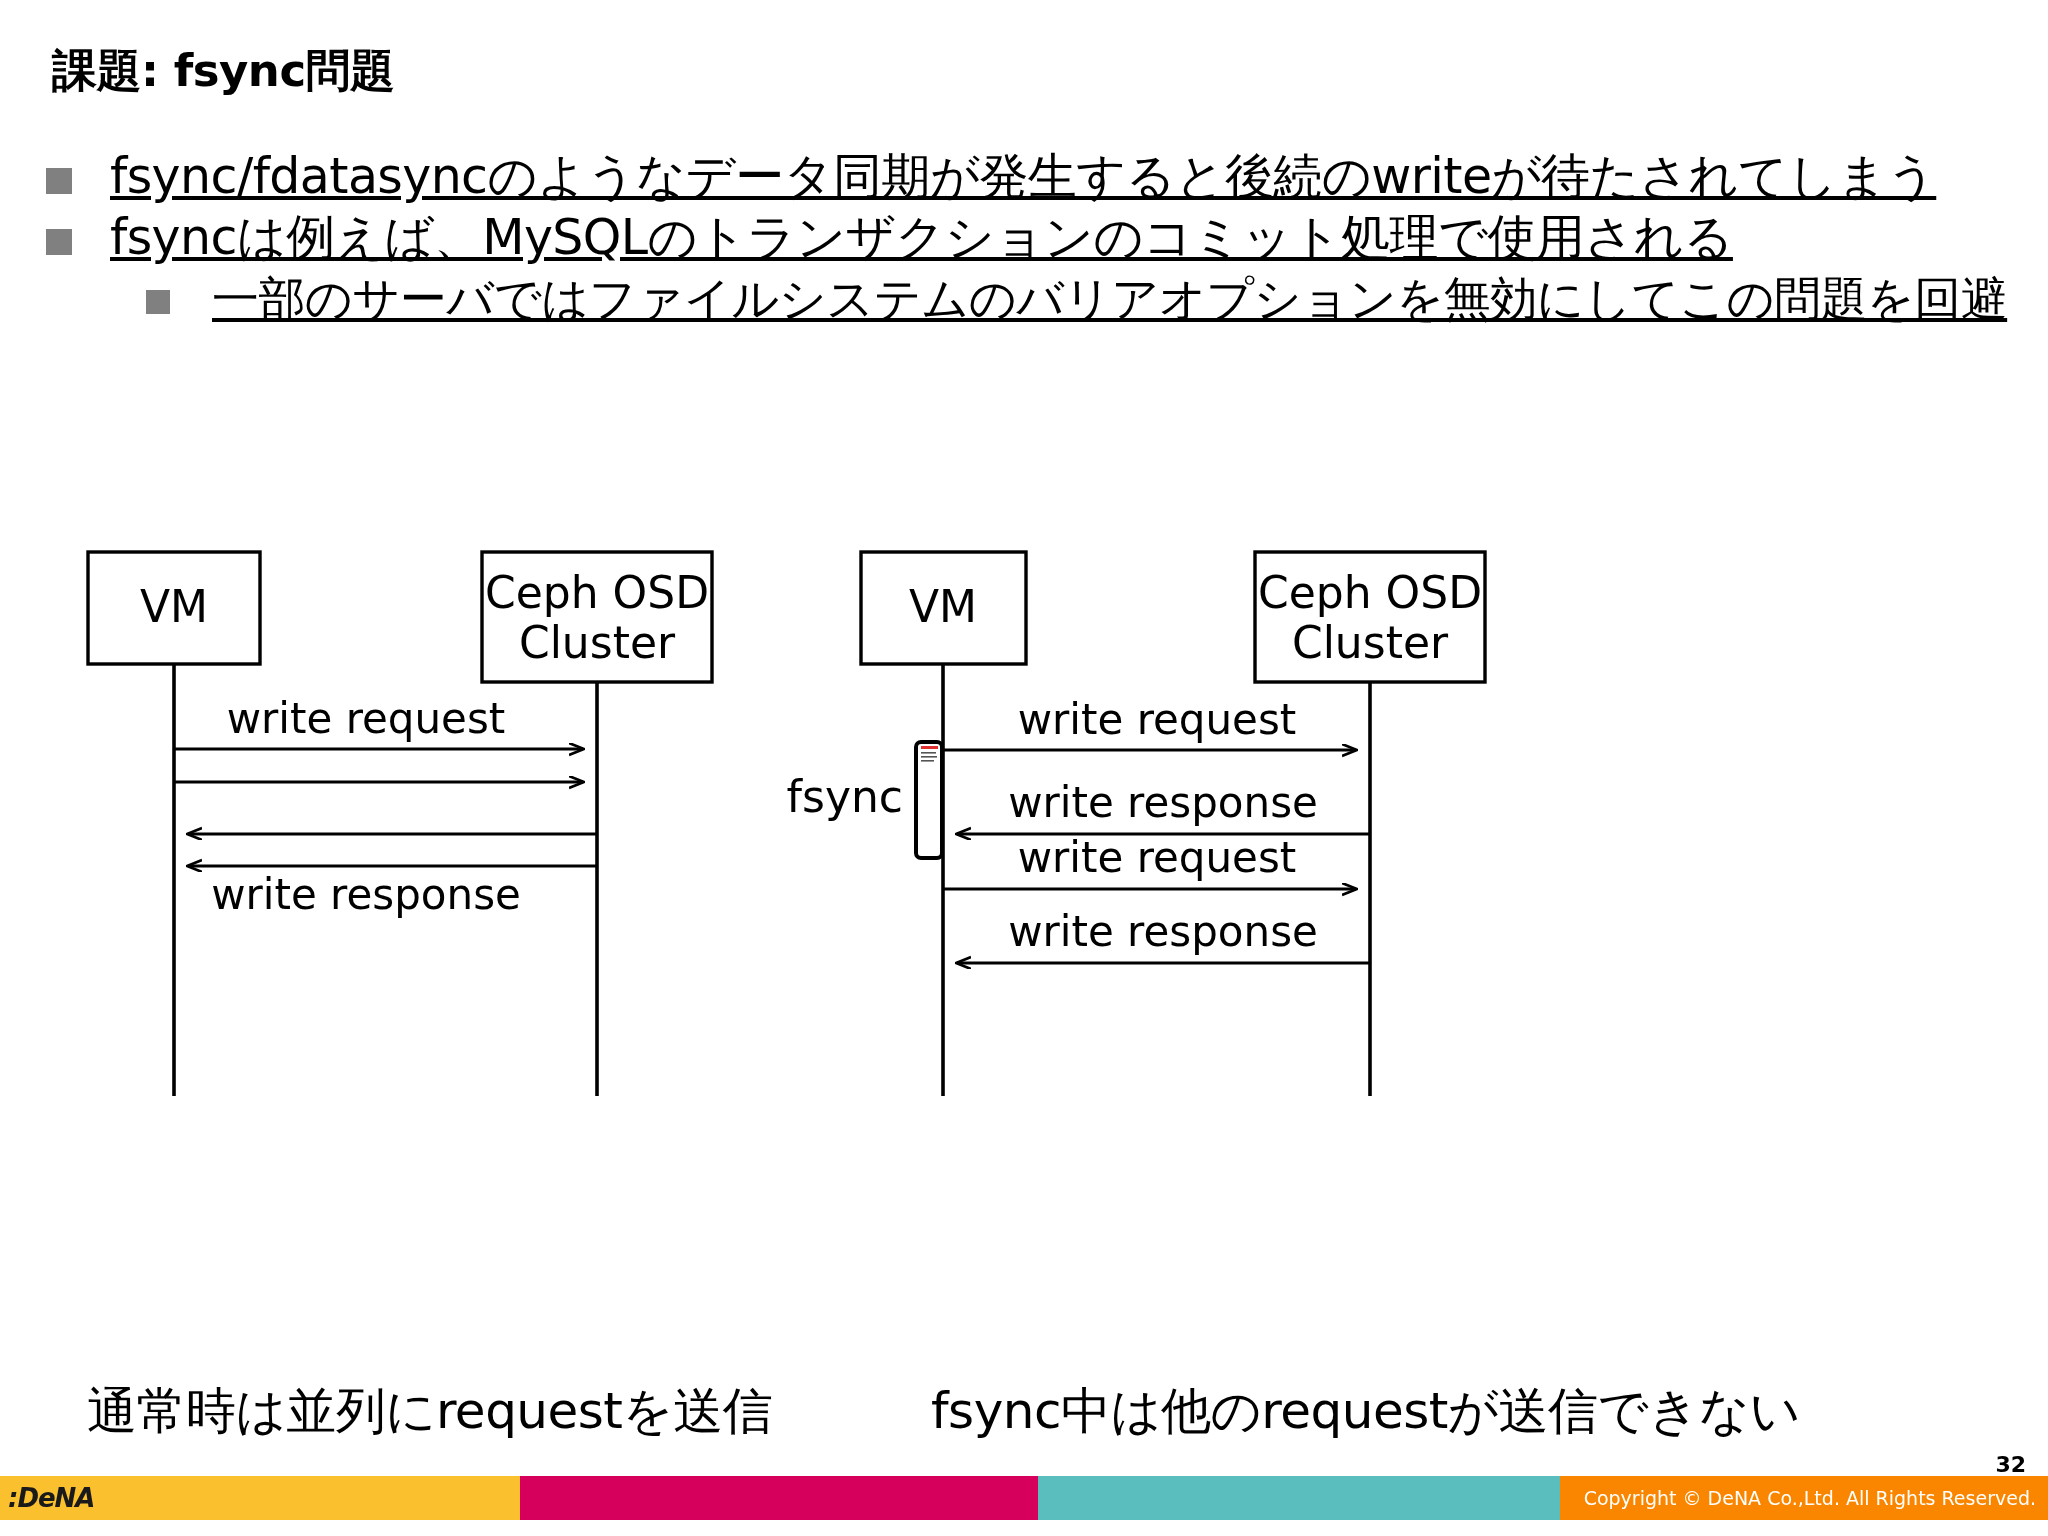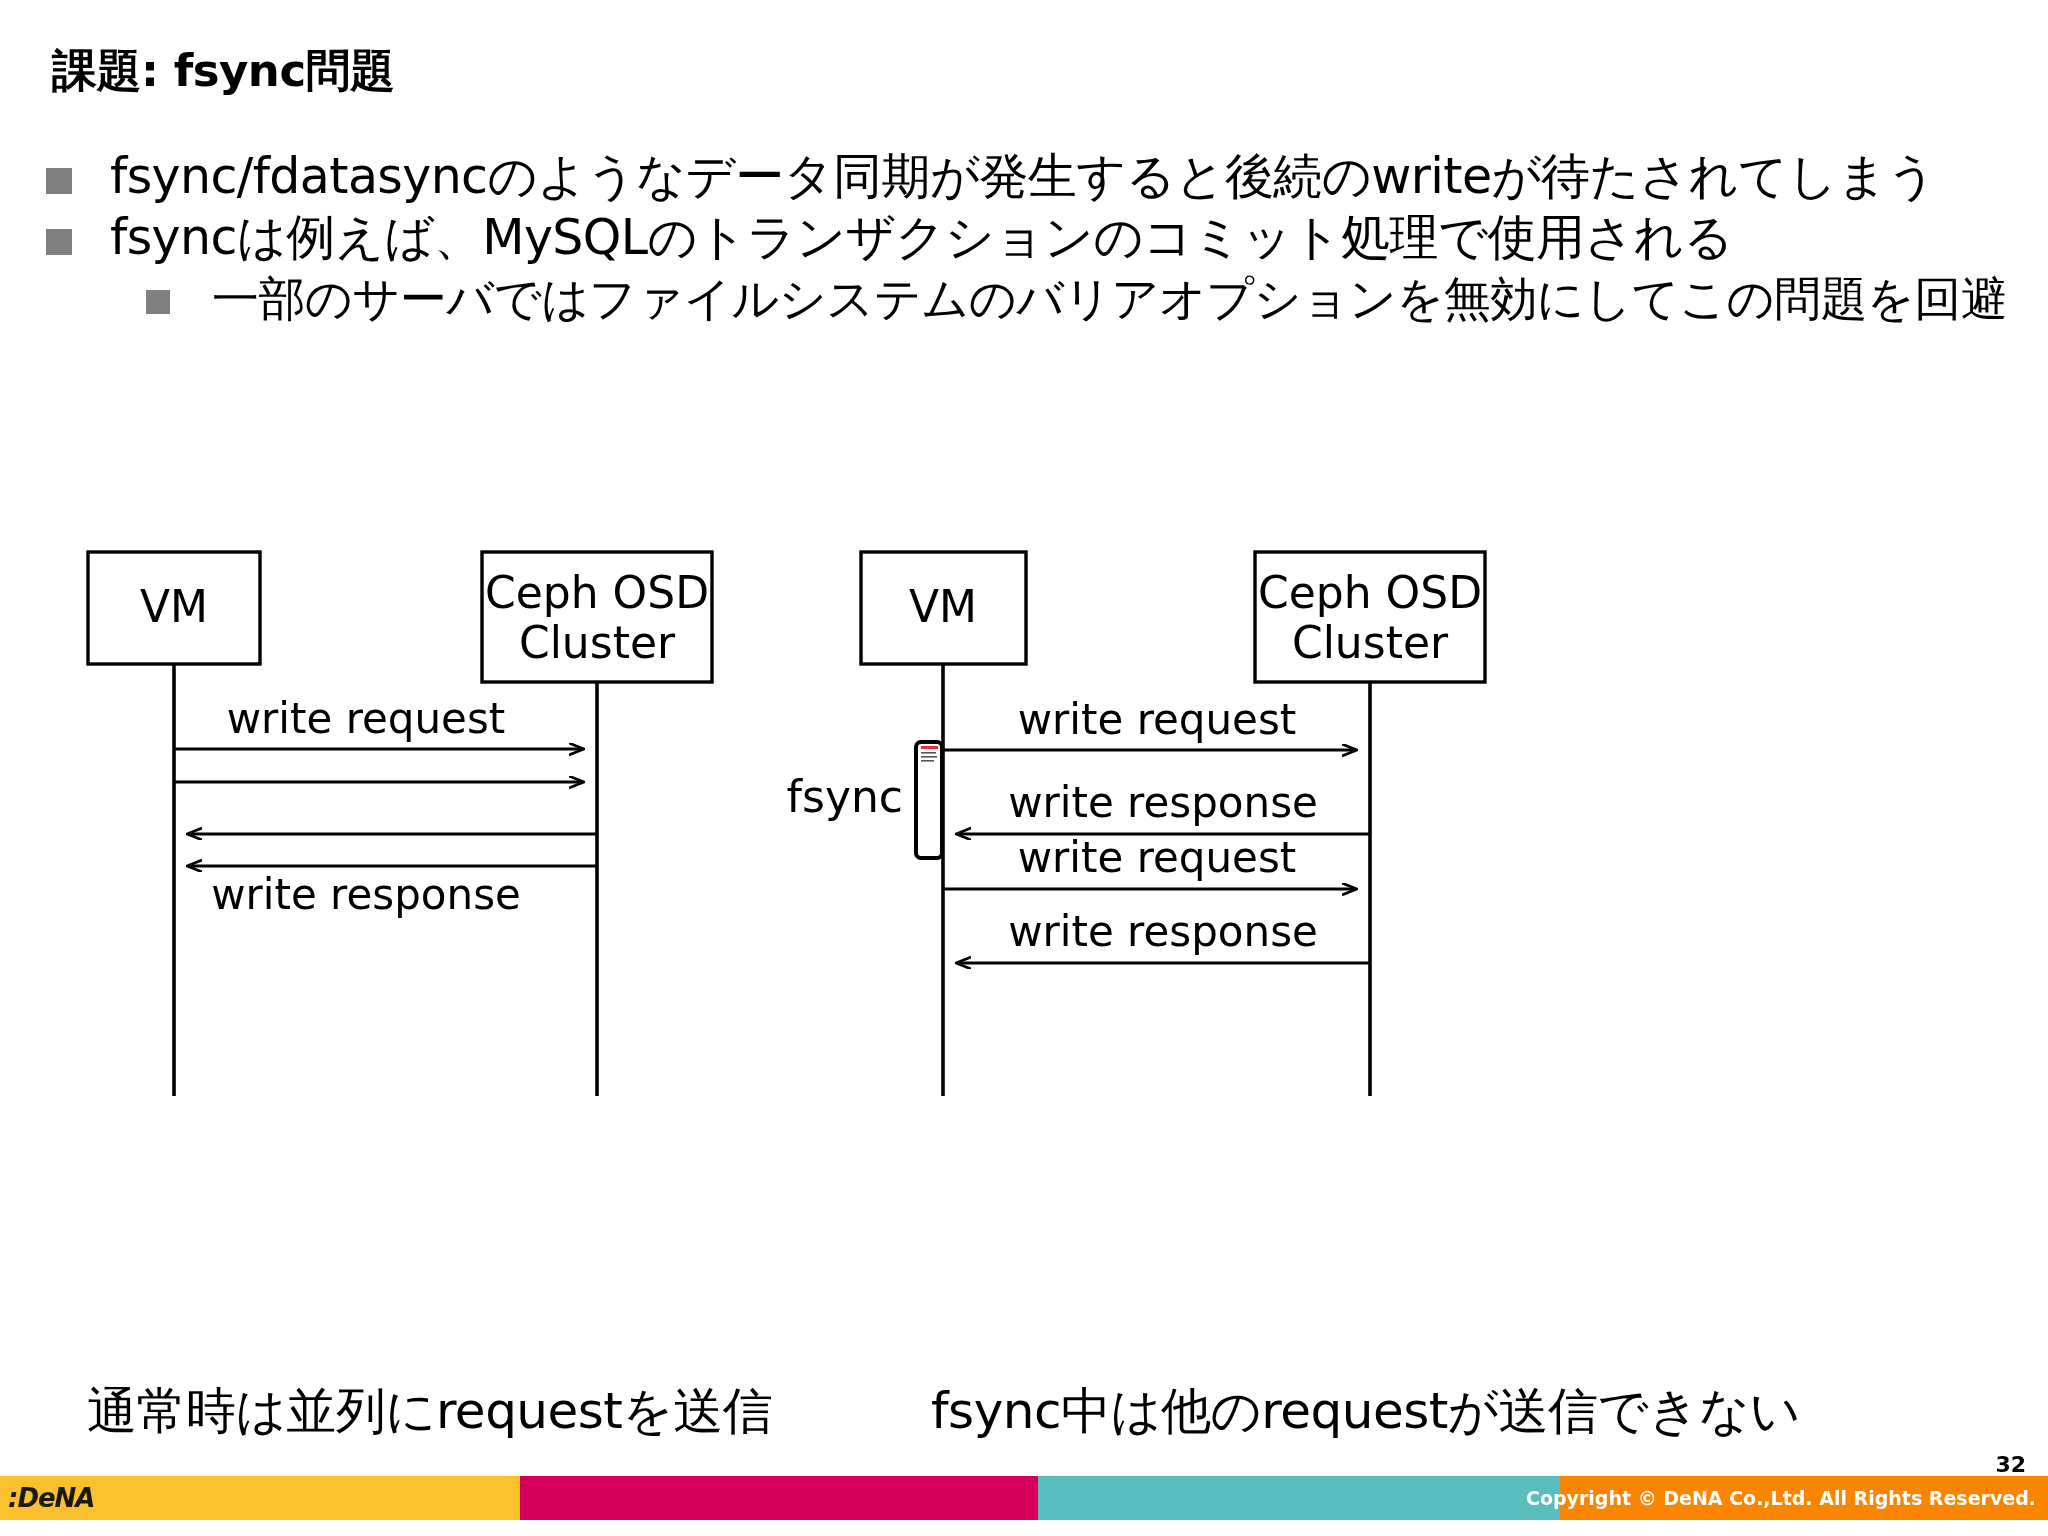--- a/index.html
+++ b/index.html
@@ -54,20 +54,21 @@
     width: 24px;
     height: 24px;
     margin-top: 19px;
   }
   .bullet-text {
     flex: 1 1 auto;
     font-size: 49px;
     line-height: 1.17;
     padding-left: 38px;
     letter-spacing: -0.6px;
+    text-decoration: underline;
   }
   .bullet.lvl2 .bullet-text {
     font-size: 47px;
     padding-left: 42px;
     letter-spacing: -0.6px;
   }
 
   
   .diagram-area {
     position: absolute;
@@ -113,21 +114,21 @@
     height: 44px;
     display: flex;
   }
   .band {
     height: 100%;
     position: relative;
   }
   .band-yellow  { width: 520px;  background: #FBC02D; }
   .band-crimson { width: 518px;  background: #D6005C; }
   .band-teal    { width: 522px;  background: #5BBEBE; }
-  .band-orange  { flex: 1 1 auto; background: #FA8600; font-weight: bold; }
+  .band-orange  { flex: 1 1 auto; background: #FA8600; }
 
   .dena-logo {
     position: absolute;
     left: 8px;
     top: 50%;
     transform: translateY(-50%);
     font-size: 26px;
     font-weight: bold;
     font-style: italic;
     color: #1a1a1a;

